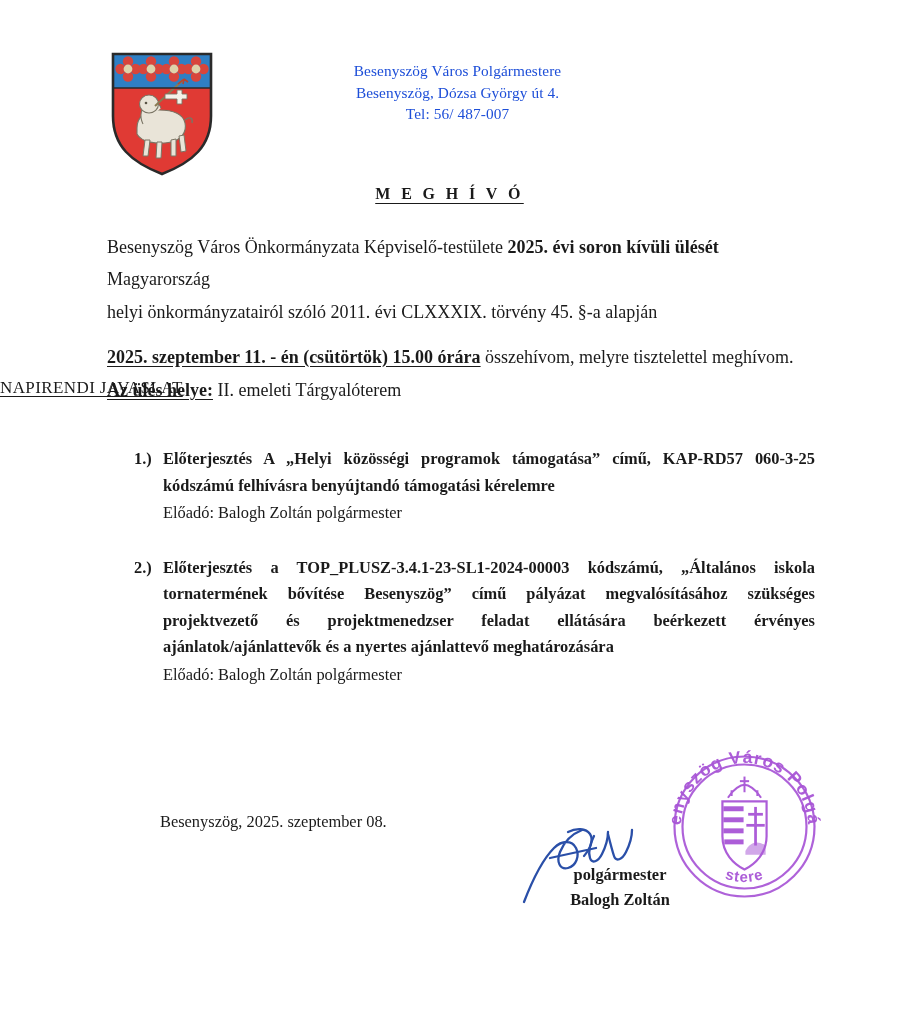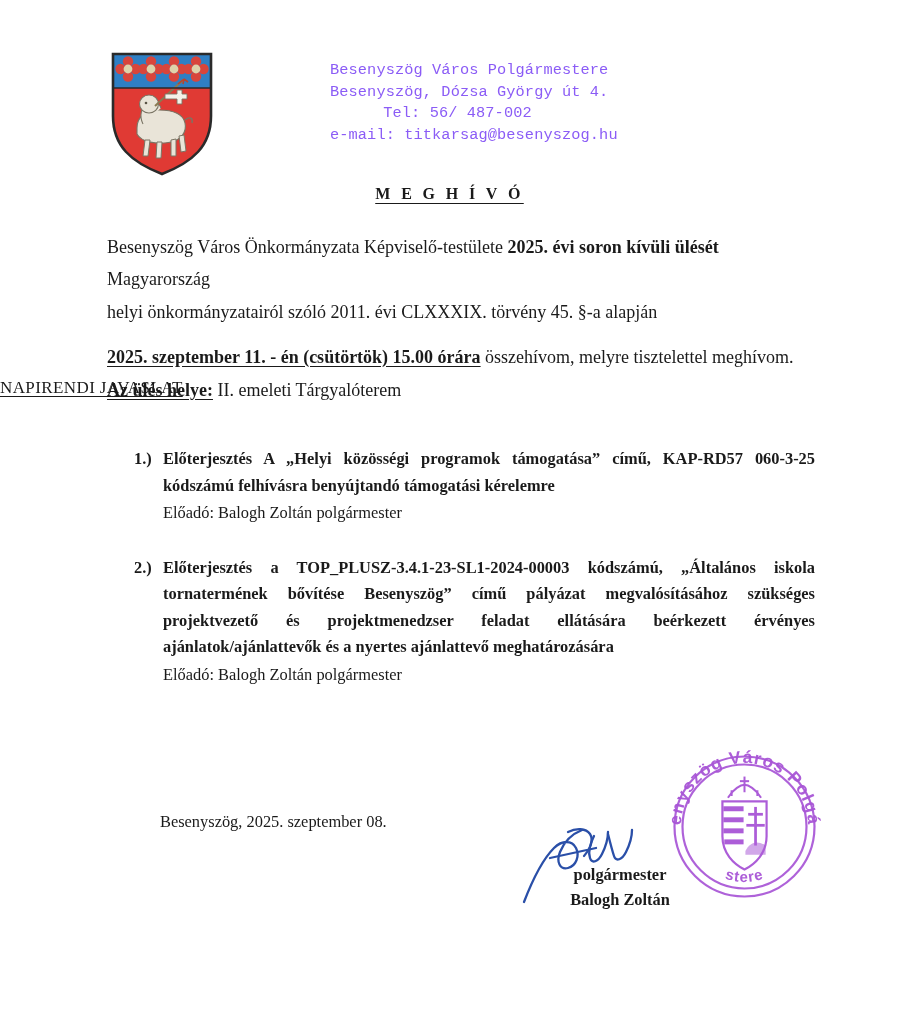--- a/index.html
+++ b/index.html
@@ -37,25 +37,24 @@
     height: 128px;
   }
   .crest-wrap svg { display: block; }
 
   .org-block {
     position: absolute;
     left: 330px;
     top: 12px;
     width: 255px;
     text-align: center;
-    color: #8b5cf6;
+    color: #1d4ed8;
     font-size: 15.3px;
     line-height: 21.5px;
     letter-spacing: 0.1px;
-    font-family: Liberation Mono, monospace;
   }
   .org-block div { white-space: nowrap; }
 
   
   .doc-title {
     position: absolute;
     top: 185px;
     left: 0;
     width: 899px;
     text-align: center;
@@ -245,22 +244,21 @@
         </g>
 
         <path d="M6,4 H104 V66 C104,96 86,112 55,124 C24,112 6,96 6,66 Z" fill="none" stroke="#2a2a2a" stroke-width="2.6"></path>
         <line x1="6" y1="38" x2="104" y2="38" stroke="#2a2a2a" stroke-width="1.6"></line>
       </svg>
     </div>
 
     <div class="org-block">
       <div>Besenyszög Város Polgármestere</div>
       <div>Besenyszög, Dózsa György út 4.</div>
-      <div>Tel: 56/ 487-002</div>
-      <div>e-mail: titkarsag@besenyszog.hu</div>
+      <div>Tel: 56/ 487-007</div>
     </div>
   </div>
 
   <div class="doc-title">M E G H Í V Ó</div>
 
   <div class="body-area">
     <p class="para gap-a"><span>Besenyszög Város Önkormányzata Képviselő-testülete </span><b class="bld">2025. évi soron kívüli ülését</b><span> Magyarország</span></p>
     <p class="para gap-c">helyi önkormányzatairól szóló 2011. évi CLXXXIX. törvény 45. §-a alapján</p>
     <p class="para gap-b"><span class="bu">2025. szeptember 11. - én (csütörtök) 15.00 órára</span><span> összehívom, melyre tisztelettel meghívom.</span></p>
     <p class="para gap-c"><span class="bu">Az ülés helye:</span><span> II. emeleti Tárgyalóterem</span></p>

